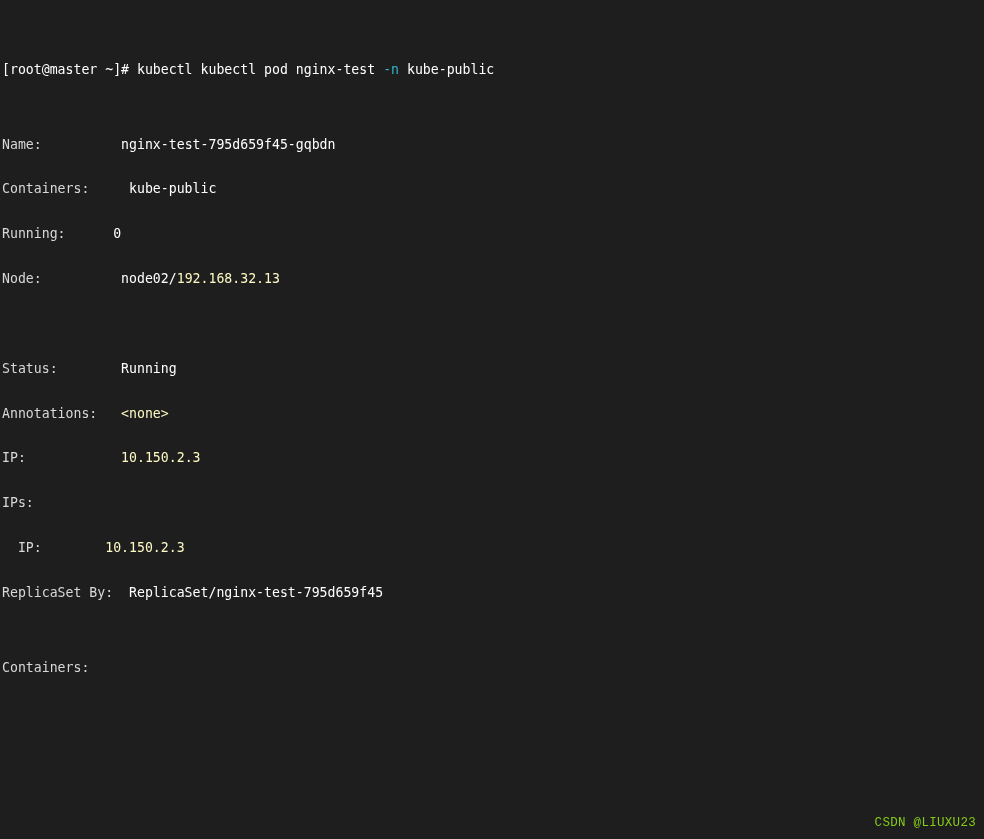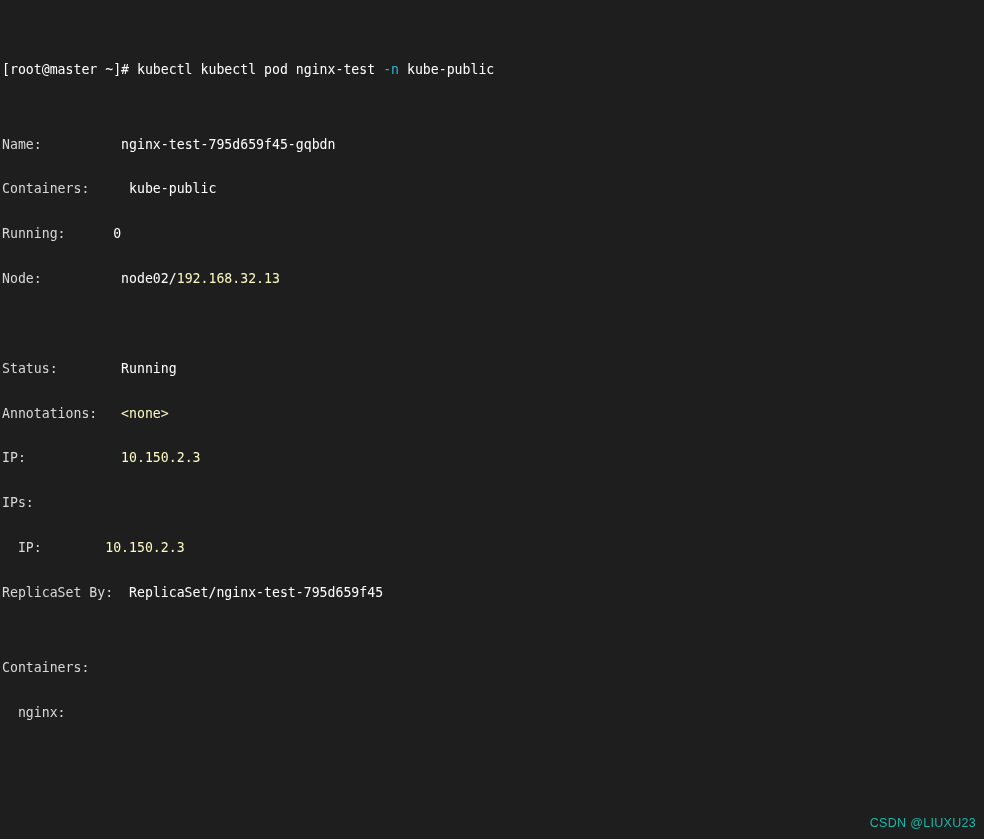--- a/index.html
+++ b/index.html
@@ -36,22 +36,22 @@
 
   
   .c-default { color: #ffffff; }
   .c-magenta { color: #fef9c3; }
   .c-cyan    { color: #2fb6c9; }
 
   #watermark {
     position: absolute;
     right: 8px;
     bottom: 8px;
-    color: #14b8a6;
-    font-family: Liberation Sans, sans-serif;
+    color: #84cc16;
+    font-family: Liberation Mono, monospace;
     font-size: 12.5px;
     letter-spacing: 0.3px;
     white-space: pre;
   }
 </style>
 </head>
 <body>
 
 <div id="terminal">
 
@@ -66,21 +66,20 @@
   <div class="line"><span>                </span></div>
   <div class="line"><span>Status:</span><span>        </span><span class="c-default">Running</span></div>
   <div class="line"><span>Annotations:</span><span>   </span><span class="c-magenta">&lt;none&gt;</span></div>
   <div class="line"><span>IP:</span><span>            </span><span class="c-magenta">10.150.2.3</span></div>
   <div class="line"><span>IPs:</span></div>
   <div class="line"><span>  IP:</span><span>        </span><span class="c-magenta">10.150.2.3</span></div>
   <div class="line"><span>ReplicaSet By:</span><span>  </span><span class="c-default">ReplicaSet/nginx-test-795d659f45</span></div>
 
   
   <div class="line">Containers:</div>
-  <div class="line">  nginx:</div>
   
   
   
   
   
   
   
   
   
   

